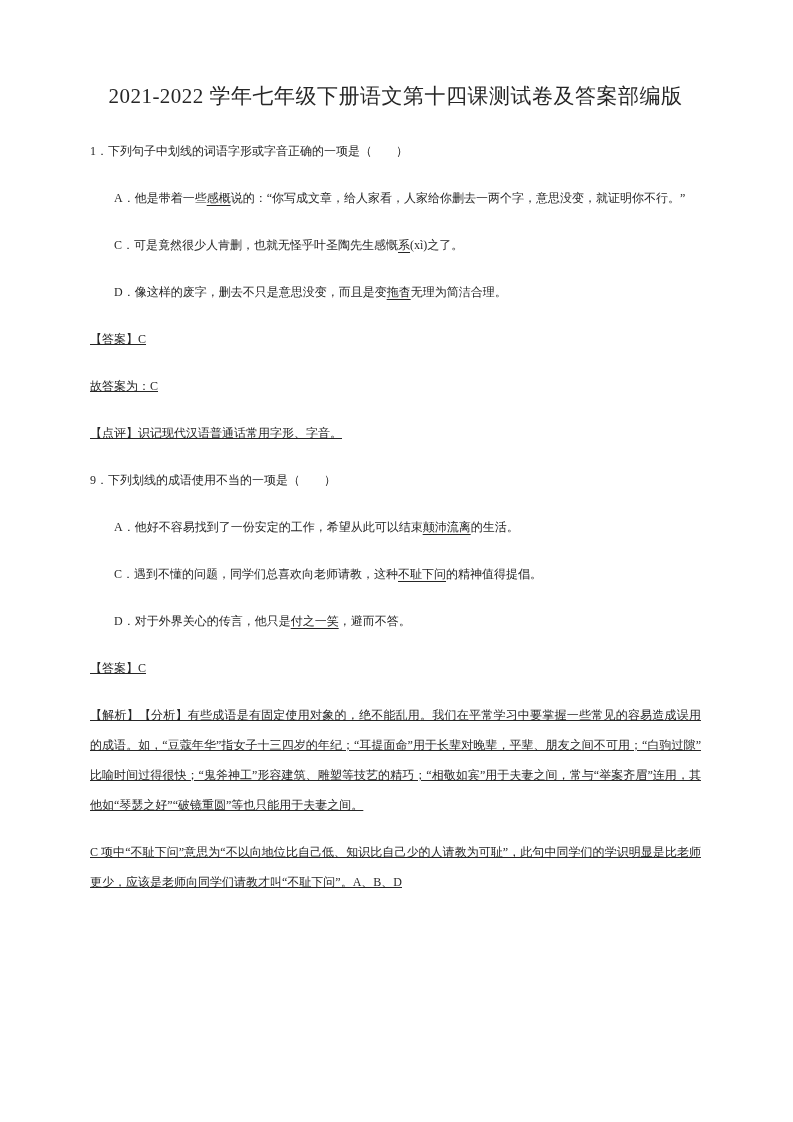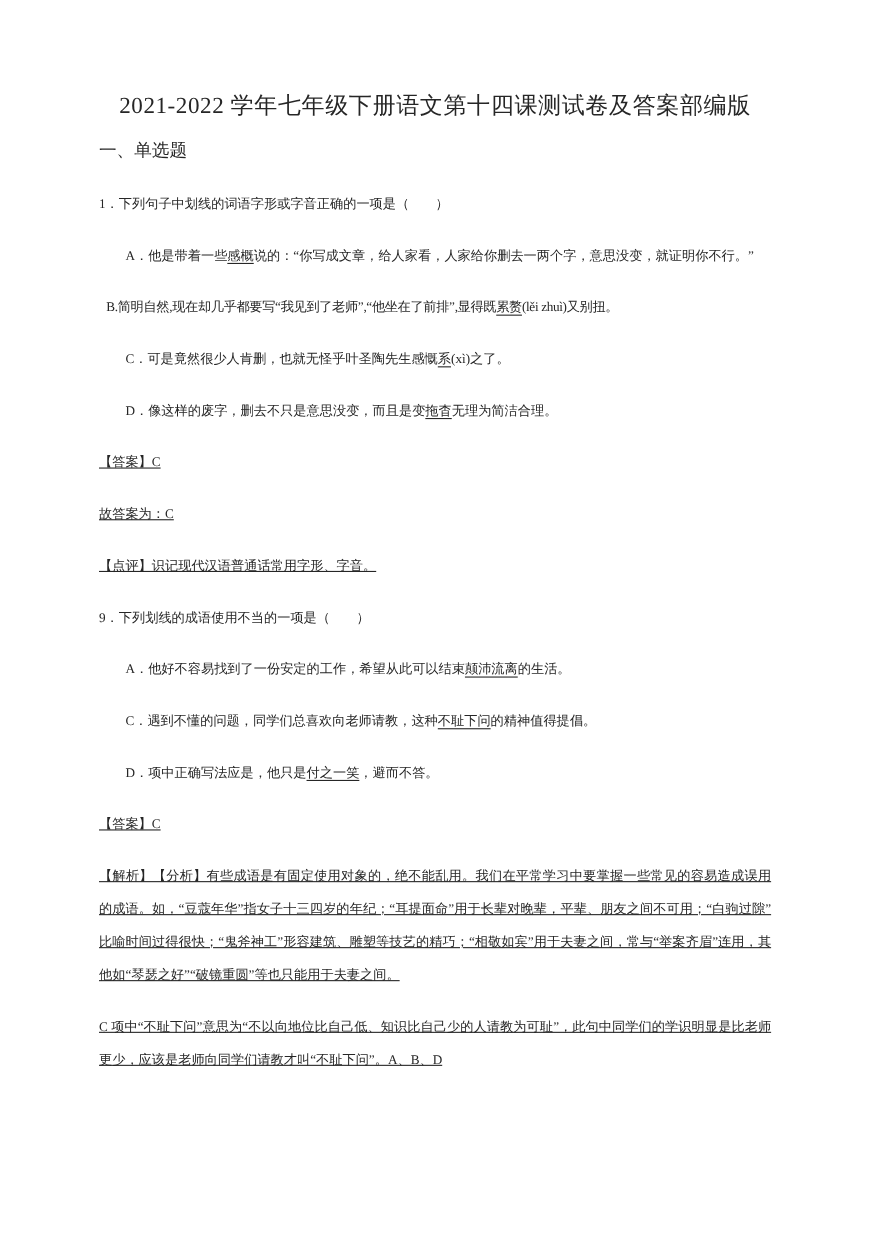--- a/index.html
+++ b/index.html
@@ -43,36 +43,34 @@
     text-underline-offset: 3px;
   }
 </style>
 </head>
 <body>
 
 <div class="page">
 
   <h1 class="title">2021-2022 学年七年级下册语文第十四课测试卷及答案部编版</h1>
 
-  <div class="heading">一、单选题</div>
 
   <section class="question">
     <p class="stem">1．下列句子中划线的词语字形或字音正确的一项是（　　）</p>
     <p class="option"><span>A．他是带着一些</span><span class="u">感概</span><span>说的：“你写成文章，给人家看，人家给你删去一两个字，意思没变，就证明你不行。”</span></p>
-    <p class="option tight"><span>B.简明自然,现在却几乎都要写“我见到了老师”,“他坐在了前排”,显得既</span><span class="u">累赘</span><span>(lěi zhuì)又别扭。</span></p>
     <p class="option"><span>C．可是竟然很少人肯删，也就无怪乎叶圣陶先生感慨</span><span class="u">系</span><span>(xì)之了。</span></p>
     <p class="option"><span>D．像这样的废字，删去不只是意思没变，而且是变</span><span class="u">拖杳</span><span>无理为简洁合理。</span></p>
     <p class="answer">【答案】C</p>
     <p class="para">故答案为：C</p>
     <p class="para">【点评】识记现代汉语普通话常用字形、字音。</p>
   </section>
 
   <section class="question">
     <p class="stem">9．下列划线的成语使用不当的一项是（　　）</p>
     <p class="option"><span>A．他好不容易找到了一份安定的工作，希望从此可以结束</span><span class="u">颠沛流离</span><span>的生活。</span></p>
     <p class="option"><span>C．遇到不懂的问题，同学们总喜欢向老师请教，这种</span><span class="u">不耻下问</span><span>的精神值得提倡。</span></p>
-    <p class="option"><span>D．项中正确写法应是，他只是</span><span class="u">付之一笑</span><span>，避而不答。</span></p>
+    <p class="option"><span>D．对于外界关心的传言，他只是</span><span class="u">付之一笑</span><span>，避而不答。</span></p>
     <p class="answer">【答案】C</p>
     <p class="para">【解析】【分析】有些成语是有固定使用对象的，绝不能乱用。我们在平常学习中要掌握一些常见的容易造成误用的成语。如，“豆蔻年华”指女子十三四岁的年纪；“耳提面命”用于长辈对晚辈，平辈、朋友之间不可用；“白驹过隙”比喻时间过得很快；“鬼斧神工”形容建筑、雕塑等技艺的精巧；“相敬如宾”用于夫妻之间，常与“举案齐眉”连用，其他如“琴瑟之好”“破镜重圆”等也只能用于夫妻之间。</p>
     <p class="para">C 项中“不耻下问”意思为“不以向地位比自己低、知识比自己少的人请教为可耻”，此句中同学们的学识明显是比老师更少，应该是老师向同学们请教才叫“不耻下问”。A、B、D</p>
   </section>
 
 </div>
 
 </body></html>

